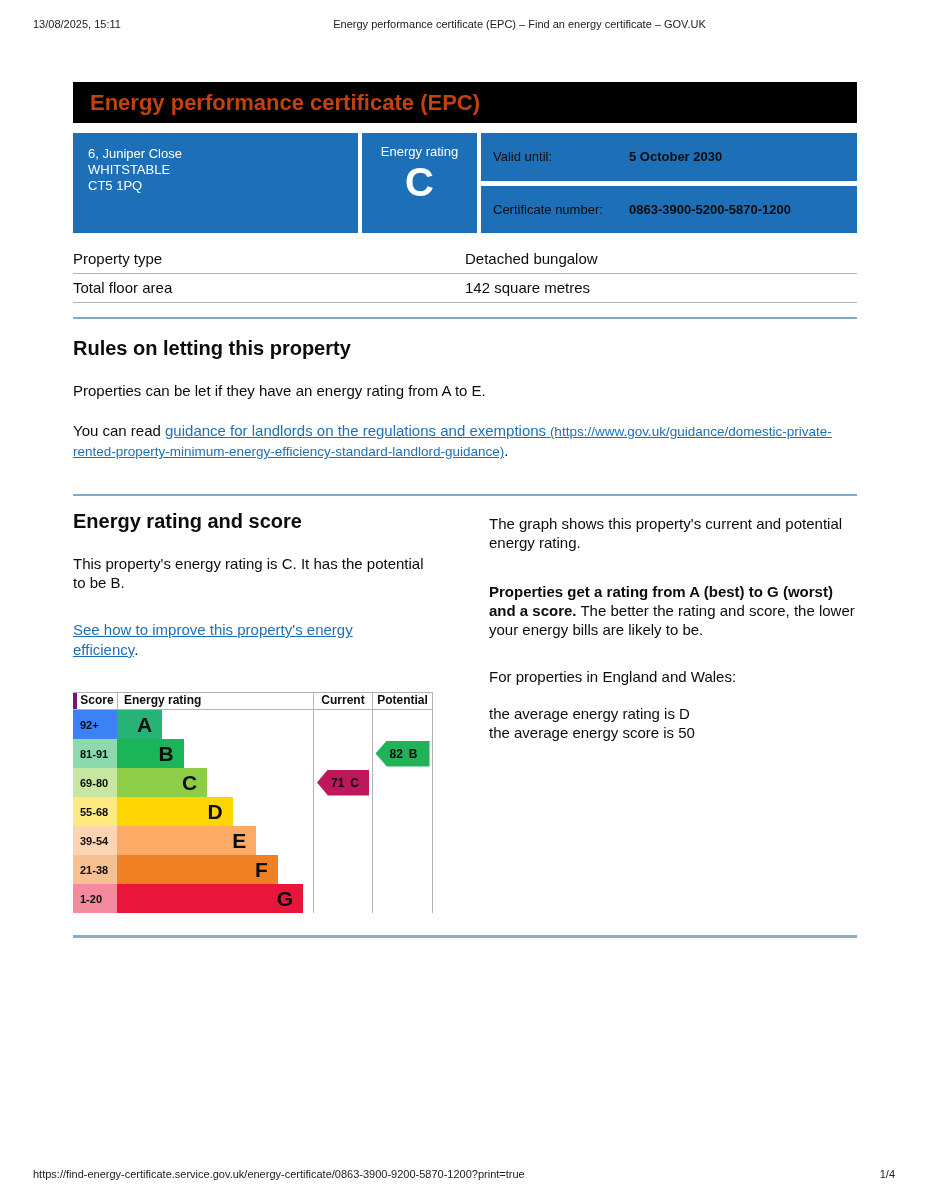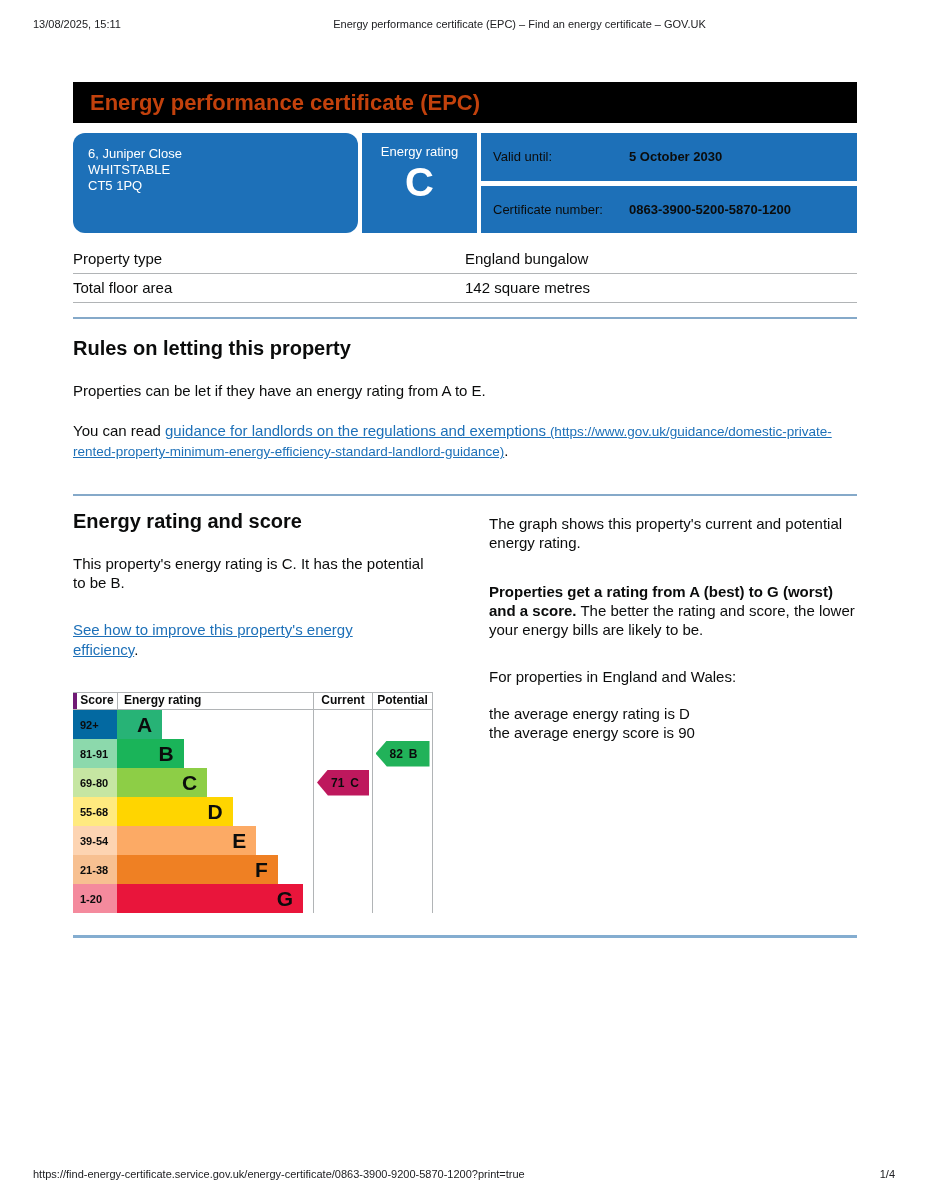--- a/index.html
+++ b/index.html
@@ -15,21 +15,21 @@
   .print-footer { position:absolute; top:1168px; left:33px; right:33px; font-size:11px; color:#202124; }
   .print-footer .pf-page { position:absolute; right:0; top:0; }
 
   .page { position:absolute; top:82px; left:73px; width:784px; }
 
   .banner { background:#000; color:#c2410c; height:41px; line-height:41px; padding-left:17px;
             font-size:22px; font-weight:bold; }
 
   .summary { display:flex; margin-top:10px; height:100px; }
   .panel { background:#1d70b8; color:#fff; }
-  .panel-address { width:285px; margin-right:4px; padding:13px 0 0 15px; font-size:13px; line-height:16px;border-radius:12px; }
+  .panel-address { width:285px; margin-right:4px; padding:13px 0 0 15px; font-size:13px; line-height:16px; }
   .panel-rating { width:115px; margin-right:4px; text-align:center; padding-top:11px; }
   .panel-rating .rating-label { font-size:13px; }
   .panel-rating .rating-letter { font-size:40px; font-weight:bold; line-height:46px; }
   .panel-meta { width:376px; display:flex; flex-direction:column; background:transparent; }
   .meta-row { background:#1d70b8; flex:1; display:flex; align-items:center; font-size:13px; }
   .meta-row + .meta-row { margin-top:5px; }
   .meta-label { padding-left:12px; width:148px; }
   .meta-value { font-weight:bold; }
 
   .prop-table { margin-top:12px; }
@@ -103,21 +103,21 @@
       <div class="meta-row">
         <span class="meta-label">Certificate number:</span>
         <span class="meta-value">0863-3900-5200-5870-1200</span>
       </div>
     </div>
   </div>
 
   <div class="prop-table">
     <div class="prop-row">
       <span class="prop-label">Property type</span>
-      <span>England bungalow</span>
+      <span>Detached bungalow</span>
     </div>
     <div class="prop-row">
       <span class="prop-label">Total floor area</span>
       <span>142 square metres</span>
     </div>
   </div>
 
   <hr class="rule-divider">
 
   <h2 class="section-heading">Rules on letting this property</h2>
@@ -134,21 +134,21 @@
 
       <div class="epc-chart">
         <div class="epc-header">
           <div class="epc-h-score">Score</div>
           <div class="epc-h-rating">Energy rating</div>
           <div class="epc-h-current">Current</div>
           <div class="epc-h-potential">Potential</div>
         </div>
         <div id="epc-rows">
             <div class="epc-row">
-              <div class="epc-score" style="background: #0369a1;">92+</div>
+              <div class="epc-score" style="background: #3b82f6;">92+</div>
               <div class="epc-barcell">
                 <div class="epc-bar" style="width: 23%; background: rgb(39, 179, 118);">A</div>
               </div>
               <div class="epc-cell epc-current-cell"></div>
               <div class="epc-cell epc-potential-cell"></div>
             </div>
             <div class="epc-row">
               <div class="epc-score" style="background: rgb(140, 217, 172);">81-91</div>
               <div class="epc-barcell">
                 <div class="epc-bar" style="width: 34%; background: rgb(26, 180, 89);">B</div>
@@ -209,21 +209,21 @@
           </div>
       </div>
     </div>
 
     <div class="col-right">
       <p class="para">The graph shows this property's current and potential energy rating.</p>
       <p class="para" style="margin-top:30px;"><span class="bold">Properties get a rating from A (best) to G (worst) and a score.</span><span> The better the rating and score, the lower your energy bills are likely to be.</span></p>
       <p class="para" style="margin-top:28px;">For properties in England and Wales:</p>
       <div class="avg-lines">
         <div>the average energy rating is D</div>
-        <div>the average energy score is 90</div>
+        <div>the average energy score is 50</div>
       </div>
     </div>
   </div>
 
   <hr class="chart-divider">
 
 </div>
 
 <div class="print-footer">
   <span>https://find-energy-certificate.service.gov.uk/energy-certificate/0863-3900-9200-5870-1200?print=true</span>

